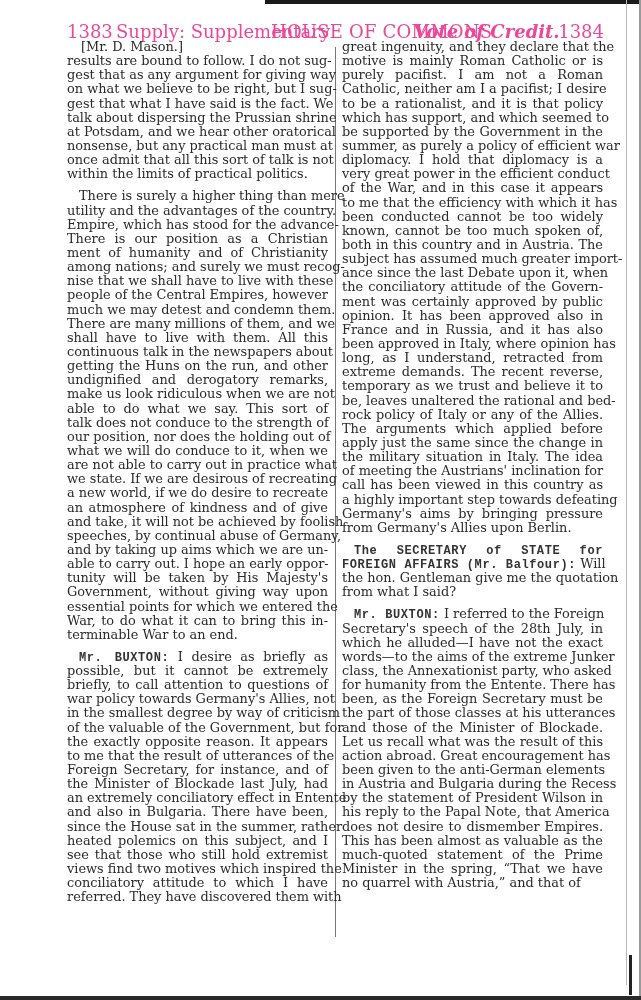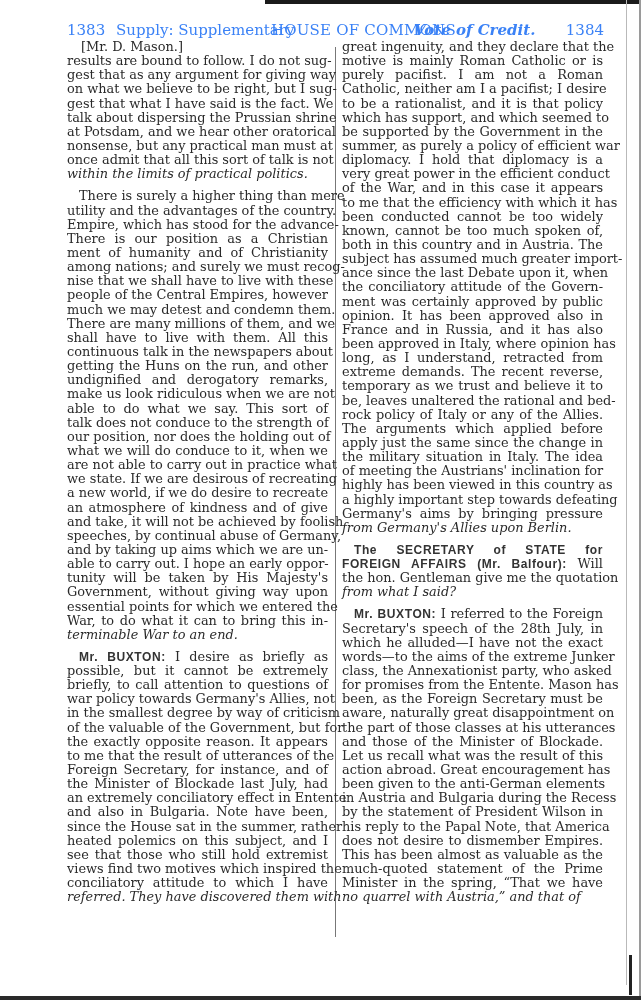--- a/index.html
+++ b/index.html
@@ -11,44 +11,44 @@
   }
   .top-frame { position: absolute; left: 0; top: 0; width: 641px; height: 4px; background: #1a1a1a; }
   .top-frame-gap { position: absolute; left: 0; top: 0; width: 265px; height: 4px; background: #ffffff; }
   .right-frame { position: absolute; left: 639px; top: 0; width: 2px; height: 1000px; background: #9a9a9a; }
   .right-edge { position: absolute; left: 626px; top: 0; width: 1px; height: 985px; background: #b9b9b9; }
   .bottom-frame { position: absolute; left: 0; bottom: 0; width: 641px; height: 4px; background: #2a2a2a; }
   .bottom-corner { position: absolute; left: 629px; top: 955px; width: 3px; height: 40px; background: #222; }
 
   .header {
     position: absolute; top: 21px; left: 67px; width: 537px; height: 18px;
-    font-size: 15px; color: #3b82f6;
+    font-size: 18px; color: #ec4899;
   }
   .header span { position: absolute; top: 0; white-space: nowrap; }
   .h-left-num { left: 0; }
   .h-left-title { left: 49px; }
   .h-center { left: 204px; letter-spacing: 0.2px; }
   .h-right-title { left: 347px; font-style: italic; font-weight: bold; }
   .h-right-num { right: 0; }
 
   .divider { position: absolute; left: 335px; top: 47px; width: 1px; height: 890px; background: #777; }
 
   .column {
     position: absolute; top: 40px; width: 261px;
     font-size: 12.9px; line-height: 14.15px;
     text-align: justify;
   }
   .col-left { left: 67px; }
   .col-right { left: 342px; }
 
   .line { display: block; text-align: justify; text-align-last: justify; white-space: nowrap; height: 14.15px; overflow: visible; }
-  .line.last { text-align-last: left; font-style: italic; }
+  .line.last { text-align-last: left; }
   .line.indent { padding-left: 12px; }
   .spacer { display: block; height: 8px; }
-  .speaker { font-family: Liberation Sans, sans-serif; font-weight: bold; font-size: 12px; letter-spacing: 0.6px; color: #333; }
+  .speaker { font-family: Liberation Mono, monospace; font-weight: bold; font-size: 12px; letter-spacing: 0.6px; color: #333; }
   .attribution { display: block; padding-left: 14px; }
 </style>
 </head>
 <body>
 
 <div class="top-frame"></div>
 <div class="top-frame-gap"></div>
 <div class="right-edge"></div>
 <div class="right-frame"></div>
 <div class="bottom-frame"></div>
@@ -119,21 +119,21 @@
         <span class="line">possible, but it cannot be extremely</span>
         <span class="line">briefly, to call attention to questions of</span>
         <span class="line">war policy towards Germany's Allies, not</span>
         <span class="line">in the smallest degree by way of criticism</span>
         <span class="line">of the valuable of the Government, but for</span>
         <span class="line">the exactly opposite reason.  It appears</span>
         <span class="line">to me that the result of utterances of the</span>
         <span class="line">Foreign Secretary, for instance, and of</span>
         <span class="line">the Minister of Blockade last July, had</span>
         <span class="line">an extremely conciliatory effect in Entente</span>
-        <span class="line">and also in Bulgaria.  Note have been,</span>
+        <span class="line">and also in Bulgaria.  There have been,</span>
         <span class="line">since the House sat in the summer, rather</span>
         <span class="line">heated polemics on this subject, and I</span>
         <span class="line">see that those who still hold extremist</span>
         <span class="line">views find two motives which inspired the</span>
         <span class="line">conciliatory attitude to which I have</span>
         <span class="line last">referred.  They have discovered them with</span>
       </div>
     </div>
 </div>
 
@@ -164,42 +164,41 @@
         <span class="line">been approved in Italy, where opinion has</span>
         <span class="line">long, as I understand, retracted from</span>
         <span class="line">extreme demands.  The recent reverse,</span>
         <span class="line">temporary as we trust and believe it to</span>
         <span class="line">be, leaves unaltered the rational and bed-</span>
         <span class="line">rock policy of Italy or any of the Allies.</span>
         <span class="line">The arguments which applied before</span>
         <span class="line">apply just the same since the change in</span>
         <span class="line">the military situation in Italy.  The idea</span>
         <span class="line">of meeting the Austrians' inclination for</span>
-        <span class="line">highly has been viewed in this country as</span>
+        <span class="line">call has been viewed in this country as</span>
         <span class="line">a highly important step towards defeating</span>
         <span class="line">Germany's aims by bringing pressure</span>
         <span class="line last">from Germany's Allies upon Berlin.</span>
       </div>
       <span class="spacer"></span>
       <div>
         <span class="line indent"><span class="speaker">The SECRETARY of STATE for</span></span>
         <span class="line"><span class="speaker">FOREIGN AFFAIRS (Mr. Balfour):</span> Will</span>
         <span class="line">the hon. Gentleman give me the quotation</span>
         <span class="line last">from what I said?</span>
       </div>
       <span class="spacer"></span>
       <div>
         <span class="line indent"><span class="speaker">Mr. BUXTON:</span> I referred to the Foreign</span>
         <span class="line">Secretary's speech of the 28th July, in</span>
         <span class="line">which he alluded—I have not the exact</span>
         <span class="line">words—to the aims of the extreme Junker</span>
         <span class="line">class, the Annexationist party, who asked</span>
-        <span class="line">for promises from the Entente.  Mason has</span>
+        <span class="line">for humanity from the Entente.  There has</span>
         <span class="line">been, as the Foreign Secretary must be</span>
-        <span class="line">aware, naturally great disappointment on</span>
         <span class="line">the part of those classes at his utterances</span>
         <span class="line">and those of the Minister of Blockade.</span>
         <span class="line">Let us recall what was the result of this</span>
         <span class="line">action abroad.  Great encouragement has</span>
         <span class="line">been given to the anti-German elements</span>
         <span class="line">in Austria and Bulgaria during the Recess</span>
         <span class="line">by the statement of President Wilson in</span>
         <span class="line">his reply to the Papal Note, that America</span>
         <span class="line">does not desire to dismember Empires.</span>
         <span class="line">This has been almost as valuable as the</span>

